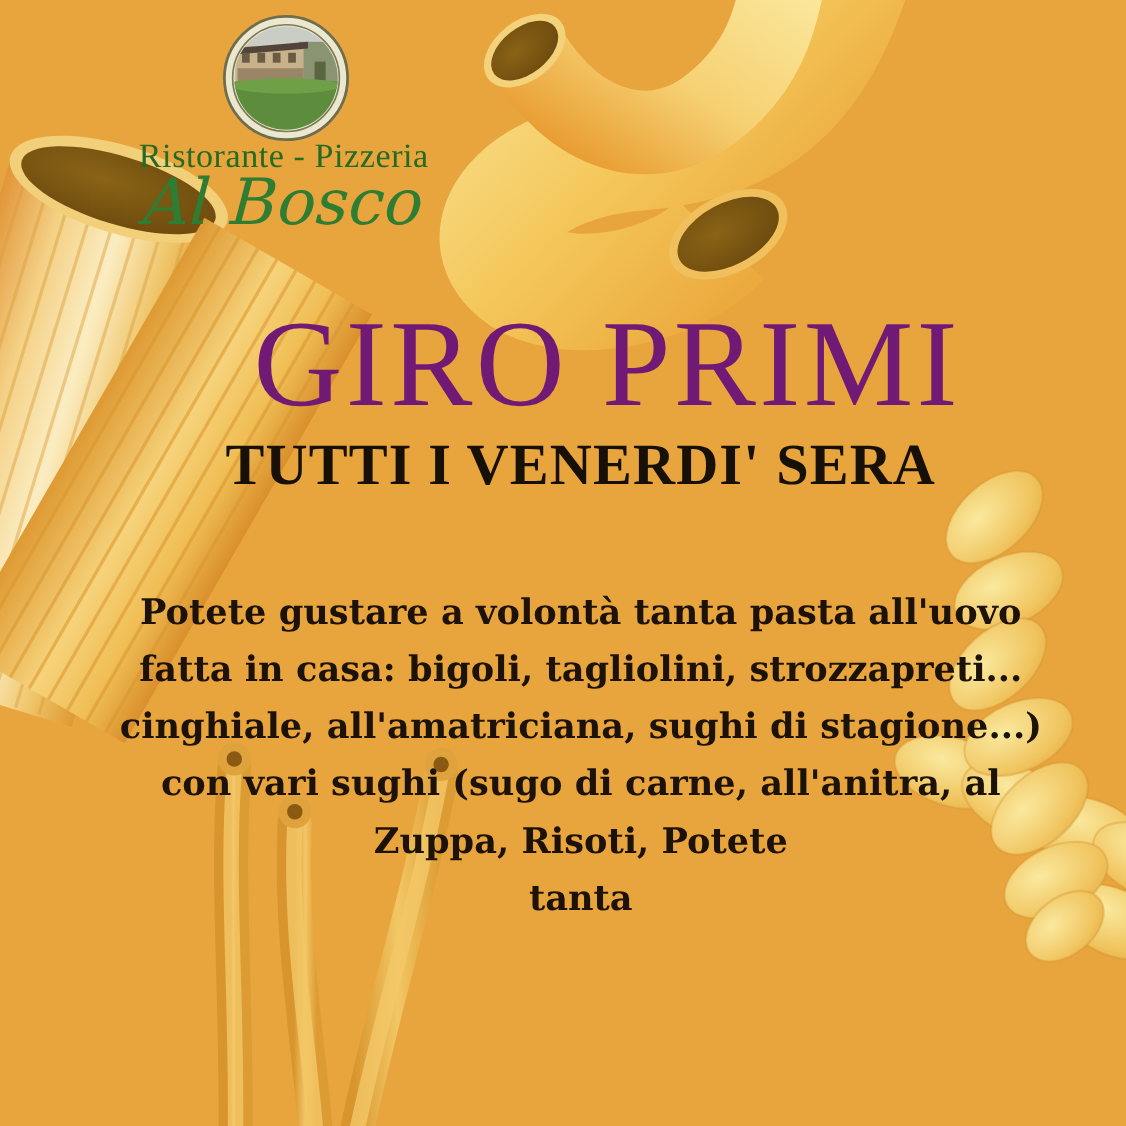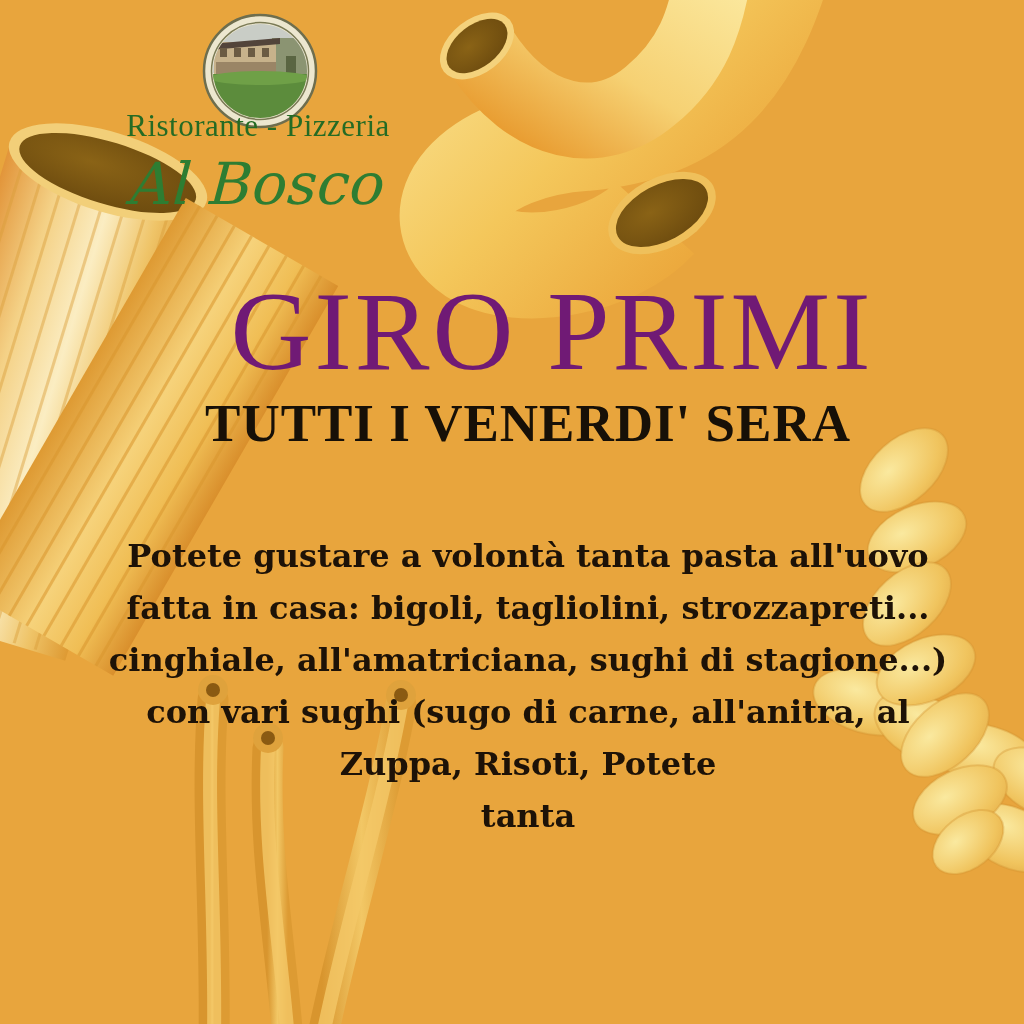--- a/index.html
+++ b/index.html
@@ -10,21 +10,21 @@
     background:#E8A53D;
     overflow:hidden;
     font-family:"Liberation Serif", serif;
   }
   .deco{position:absolute;inset:0;width:1024px;height:1024px;}
   .layer{position:absolute;left:0;top:0;width:1024px;text-align:center;margin-left:16px;}
 
   .logo-wrap{position:absolute;left:202px;top:12px;width:116px;height:118px;}
 
   .tagline{
-    position:absolute;left:38px;top:108px;width:440px;
+    position:absolute;left:38px;top:124px;width:440px;
     text-align:center;
     font-family:"Liberation Serif", serif;
     font-size:31px;color:#256B24;letter-spacing:.5px;
   }
   .brandname{
     position:absolute;left:18px;top:150px;width:480px;
     text-align:center;
     font-family:"DejaVu Serif", serif;
     font-style:italic;
     font-size:58px;color:#2E7D32;

